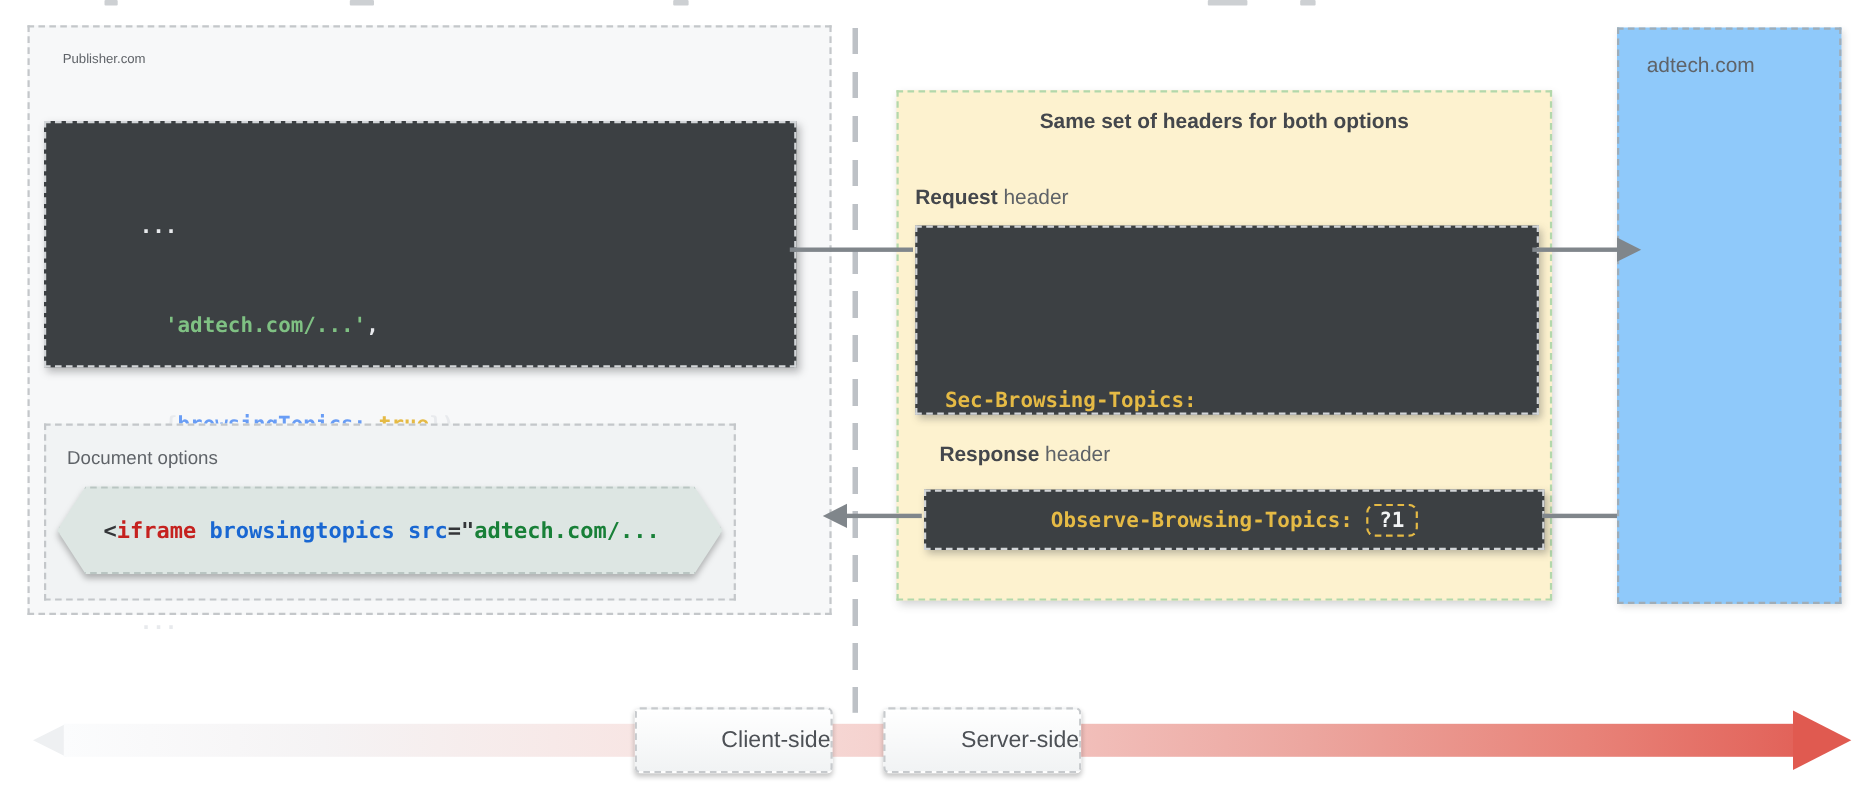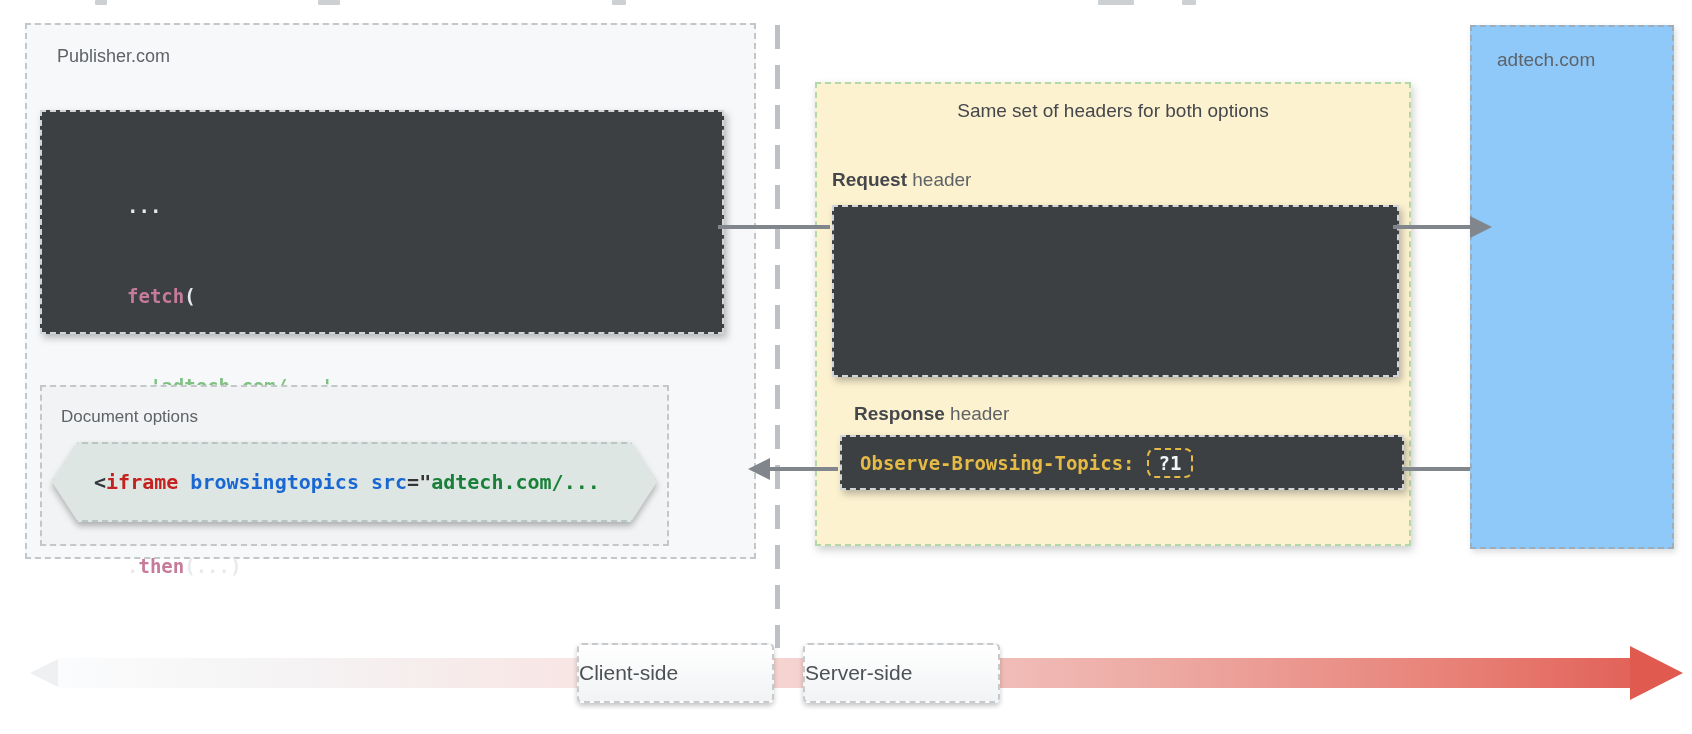--- a/index.html
+++ b/index.html
@@ -6,21 +6,21 @@
   .stage{position:relative;width:1692px;height:734px;background:#ffffff;overflow:hidden;
          font-family:"Liberation Sans", sans-serif;}
   .abs{position:absolute;}
 
   
   .artifact{position:absolute;top:0;height:5px;background:#cdd0d3;border-radius:1px;}
 
   
   .publisher-box{left:25px;top:23px;width:727px;height:532px;background:#f7f8f9;
                  border:2px dashed #c4c7ca;}
-  .panel-label{color:#5f6368;font-size:18px;}
+  .panel-label{color:#5f6368;font-size:12px;}
 
   .code-dark{background:#3c4043;border:2px dashed #d2d5d8;
              box-shadow:3px 4px 7px rgba(60,64,67,.35);}
   .mono{font-family:"DejaVu Sans Mono", monospace;font-weight:700;white-space:pre;}
 
   .fetch-block{left:13px;top:85px;width:680px;height:220px;}
   .fetch-code{position:absolute;left:85px;top:19px;font-size:19px;line-height:30px;}
 
   .doc-box{left:13px;top:360px;width:625px;height:157px;background:#f1f3f4;
            border:2px dashed #c4c7ca;}
@@ -33,28 +33,28 @@
   .hex-code{padding-left:40px;font-size:20px;}
 
   
   .divider{left:775px;top:25px;width:5px;height:623px;
            background:repeating-linear-gradient(180deg,#bdc1c6 0 24px,transparent 24px 40px);}
 
   
   .headers-panel{left:815px;top:82px;width:592px;height:460px;background:#fdf2cf;
                  border:2px dashed #b2d8ab;box-shadow:2px 4px 8px rgba(60,64,67,.25);}
   .panel-title{position:absolute;left:0;top:16px;width:100%;text-align:center;
-               font-size:19px;font-weight:normal;color:#44474c;}
+               font-size:19px;font-weight:bold;color:#44474c;}
   .hdr-label{position:absolute;font-size:19px;color:#5f6368;}
   .hdr-label b{color:#44474c;}
   .request-block{position:absolute;left:15px;top:121px;width:563px;height:168px;}
   .req-code{position:absolute;left:25px;top:40px;font-size:19px;line-height:47px;}
-  .response-block{position:absolute;left:23px;top:351px;width:564px;height:55px;
-                  display:flex;align-items:center;padding-left:18px;box-sizing:border-box;
-                  font-size:19px;}
+  .response-block{position:absolute;left:23px;top:361px;width:564px;height:55px;
+                  display:flex;align-items:center;box-sizing:border-box;
+                  font-size:19px;justify-content:center;}
   .q1-box{display:inline-flex;align-items:center;justify-content:center;margin-left:12px;
           border:2px dashed #e5ba45;border-radius:8px;padding:2px 10px;color:#f1f3f4;}
 
   
   .adtech-box{left:1470px;top:25px;width:200px;height:520px;background:#8fc9fa;
               border:2px dashed #9fadb8;box-shadow:2px 3px 6px rgba(60,64,67,.18);}
 
   
   .hline{position:absolute;height:4px;background:#80868b;}
   .arrow-right{position:absolute;width:0;height:0;border-top:11px solid transparent;
@@ -62,23 +62,23 @@
   .arrow-left{position:absolute;width:0;height:0;border-top:11px solid transparent;
               border-bottom:11px solid transparent;border-right:22px solid #80868b;}
 
   
   .band{left:58px;top:658px;width:1572px;height:30px;
         background:linear-gradient(90deg,#fbfcfd 0%,#f5f3f4 15%,#f8e4e2 35%,#f3c6c2 55%,#eca69f 72%,#e88379 88%,#e2635a 100%);}
   .band-head-right{left:1630px;top:646px;width:0;height:0;border-top:27px solid transparent;
                    border-bottom:27px solid transparent;border-left:53px solid #e05a50;}
   .band-head-left{left:30px;top:658px;width:0;height:0;border-top:15px solid transparent;
                   border-bottom:15px solid transparent;border-right:30px solid #eef0f2;}
-  .side-label{top:643px;width:197px;height:60px;background:linear-gradient(180deg,#ffffff,#f1f3f4);
+  .side-label{top:643px;width:180px;height:60px;background:linear-gradient(180deg,#ffffff,#f1f3f4);
               border:2px dashed #c7cacd;border-radius:5px;box-shadow:0 3px 5px rgba(0,0,0,.22);
-              display:flex;align-items:center;justify-content:flex-start;
+              display:flex;align-items:center;justify-content:flex-end;
               font-size:21px;color:#4d5156;box-sizing:border-box;}
 
   
   .tk-white{color:#e8eaed}.tk-pink{color:#c57b99}.tk-green{color:#7fc183}
   .tk-blue{color:#699df5}.tk-yellow{color:#e5ba45}.tk-red{color:#e3695e}
   .hx-dark{color:#333538}.hx-red{color:#c5221f}.hx-blue{color:#1967d2}.hx-green{color:#188038}
 </style>
 </head>
 <body>
 
@@ -89,21 +89,20 @@
   <div class="artifact" style="left:612px;width:14px;"></div>
   <div class="artifact" style="left:1098px;width:36px;"></div>
   <div class="artifact" style="left:1182px;width:14px;"></div>
 
   <div class="abs publisher-box">
     <div class="abs panel-label" style="left:30px;top:21px;">Publisher.com</div>
 
     <div class="abs code-dark fetch-block">
       <div class="fetch-code mono">
         <div class="code-line"><span class="tk-white">...</span></div>
-        <div class="code-line"><span class="tk-pink">fetch</span><span class="tk-white">(</span></div>
         <div class="code-line"><span class="tk-white">  </span><span class="tk-green">'adtech.com/...'</span><span class="tk-white">,</span></div>
         <div class="code-line"><span class="tk-white">  {</span><span class="tk-blue">browsingTopics:</span><span class="tk-white"> </span><span class="tk-yellow">true</span><span class="tk-white">})</span></div>
         <div class="code-line"><span class="tk-white">.</span><span class="tk-pink">then</span><span class="tk-white">(...)</span></div>
         <div class="code-line"><span class="tk-white">...</span></div>
       </div>
     </div>
 
     <div class="abs doc-box">
       <div class="abs panel-label" style="left:19px;top:20px;font-size:17px;">Document options</div>
       <div class="hex-wrap">
@@ -116,20 +115,21 @@
 
   <div class="abs divider"></div>
 
   <div class="abs headers-panel">
     <div class="panel-title">Same set of headers for both options</div>
 
     <div class="hdr-label" style="left:15px;top:85px;"><b>Request</b><span> header</span></div>
 
     <div class="code-dark request-block">
       <div class="req-code mono">
+        <div class="code-line"><span class="tk-yellow">Sec-Browsing-Topics:</span></div>
       </div>
     </div>
 
     <div class="hdr-label" style="left:23px;top:319px;margin-left:14px;"><b>Response</b><span> header</span></div>
 
     <div class="code-dark response-block mono">
       <span class="tk-yellow">Observe-Browsing-Topics:</span>
       <span class="q1-box"><span>?1</span></span>
     </div>
   </div>

